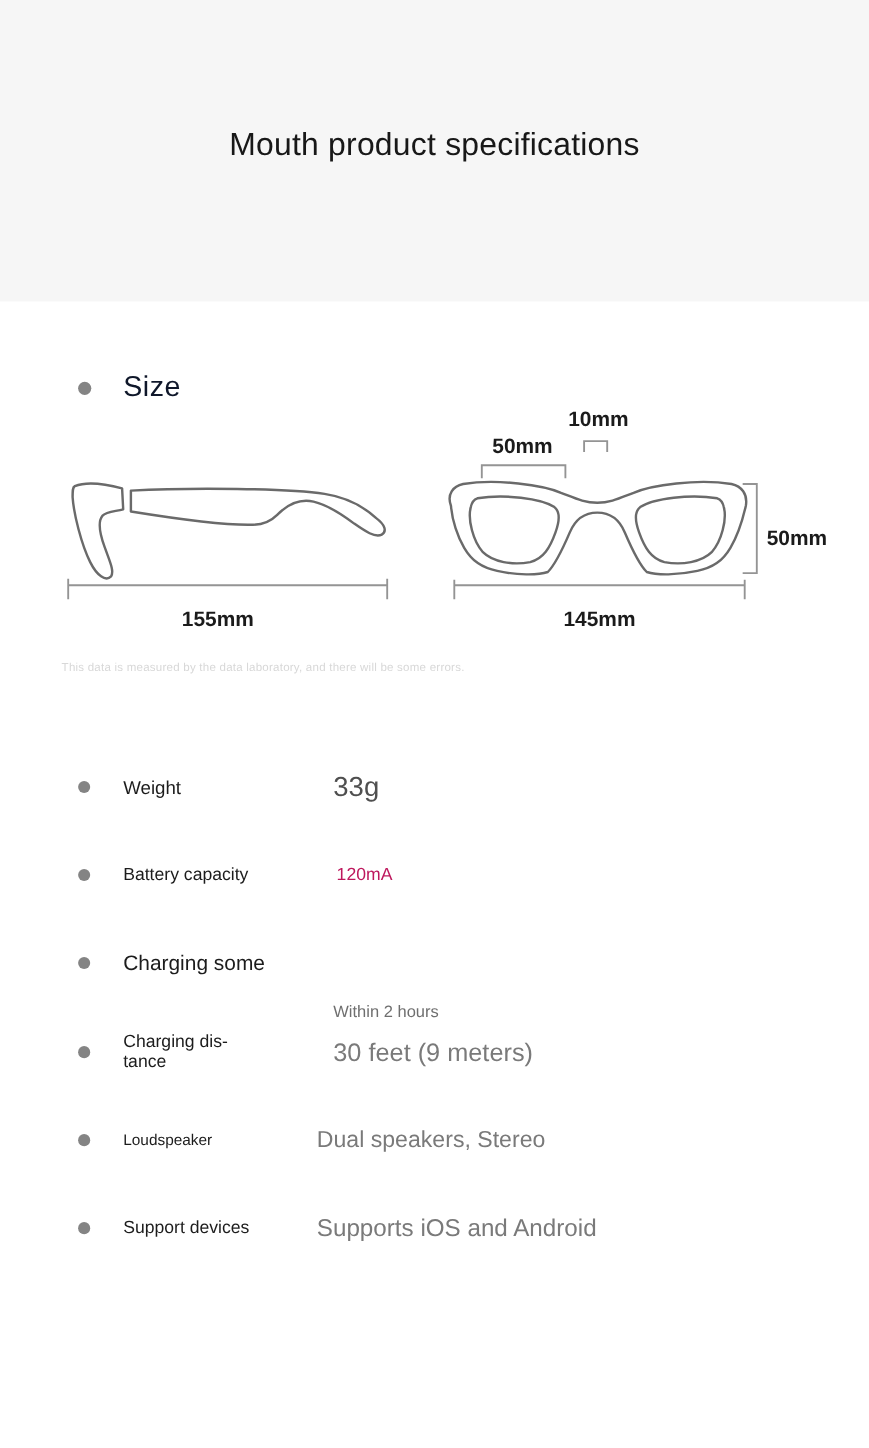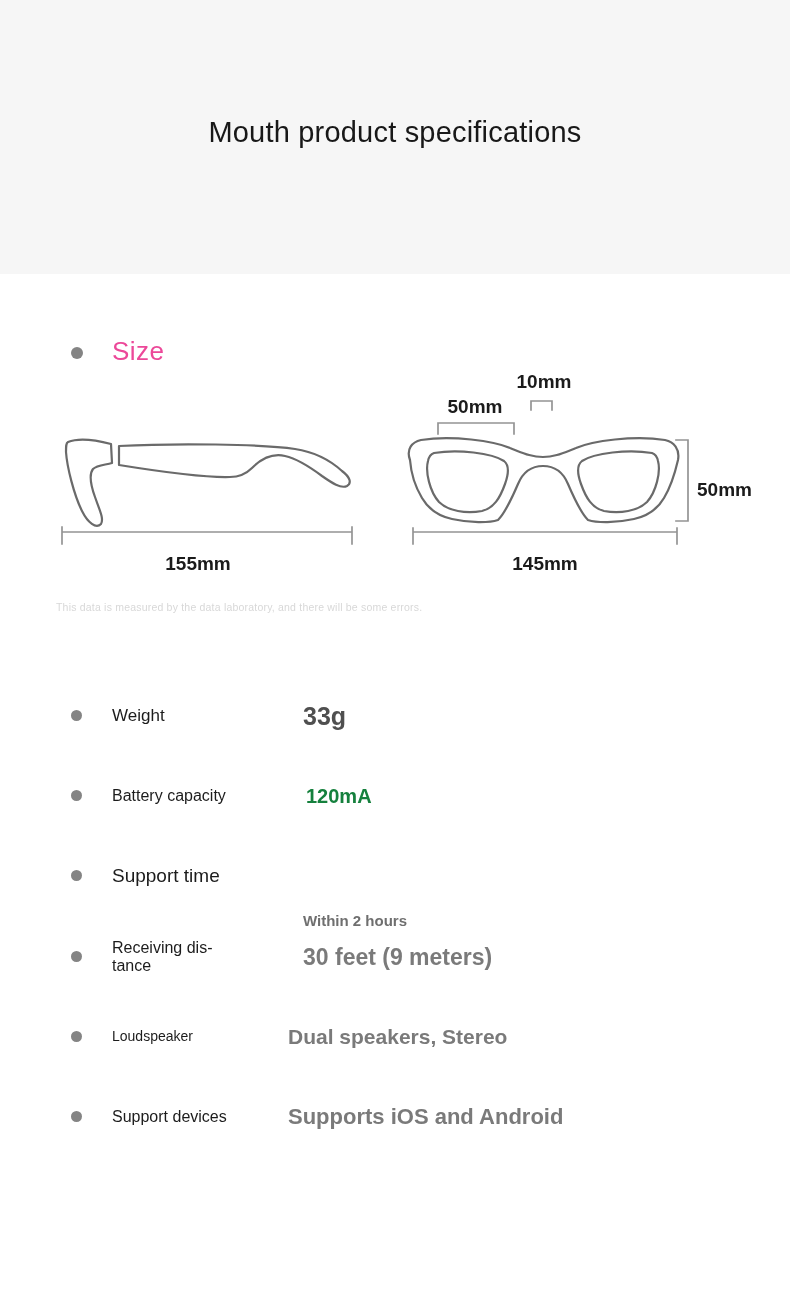--- a/index.html
+++ b/index.html
@@ -19,21 +19,21 @@
     font-size:29px;font-weight:400;color:#181818;letter-spacing:.2px;
     white-space:nowrap;
   }
   
   .bullet{
     position:absolute;width:12px;height:12px;border-radius:50%;
     background:#848484;
   }
   .size-heading{
     position:absolute;left:112px;top:336px;
-    font-size:26px;color:#ec4899;letter-spacing:.5px;
+    font-size:26px;color:#0f172a;letter-spacing:.5px;
   }
   
   .diagram-svg{position:absolute;left:0;top:0;width:790px;height:600px;pointer-events:none;}
   .dim-label{
     position:absolute;font-size:19px;font-weight:700;color:#1b1b1b;
     white-space:nowrap;
   }
   .dim-center{text-align:center;}
   .disclaimer{
     position:absolute;left:56px;top:601px;
@@ -42,26 +42,25 @@
   
   .spec-row{position:absolute;left:0;width:790px;height:60px;}
   .spec-row .bullet{left:71px;top:24px;width:11px;height:11px;}
   .spec-label{
     position:absolute;left:112px;top:50%;transform:translateY(-50%);
     color:#1c1c1c;white-space:pre-line;line-height:1.12;
   }
   .spec-value{
     position:absolute;top:50%;transform:translateY(-50%);
     white-space:nowrap;
-    font-weight:bold;
   }
   .r0 .spec-label{font-size:17px;}
   .r0 .spec-value{left:303px;font-size:25px;color:#4f4f4f;}
   .r1 .spec-label{font-size:16px;}
-  .r1 .spec-value{left:306px;font-size:20px;color:#15803d;}
+  .r1 .spec-value{left:306px;font-size:16px;color:#be185d;}
   .r2 .spec-label{font-size:19px;}
   .r2 .spec-value{left:303px;font-size:15px;color:#6f6f6f;margin-top:44px;}
   .r3 .spec-label{font-size:16px;max-width:120px;}
   .r3 .spec-value{left:303px;font-size:23px;color:#7a7a7a;}
   .r4 .spec-label{font-size:14px;}
   .r4 .spec-value{left:288px;font-size:21px;color:#7a7a7a;}
   .r5 .spec-label{font-size:16px;}
   .r5 .spec-value{left:288px;font-size:22px;color:#7a7a7a;}
 </style>
 </head>
@@ -157,27 +156,27 @@
   </div>
 
   <div class="spec-row r1" style="top:766px;padding-left:44px;">
     <span class="bullet"></span>
     <span class="spec-label">Battery capacity</span>
     <span class="spec-value">120mA</span>
   </div>
 
   <div class="spec-row r2" style="top:846px;">
     <span class="bullet"></span>
-    <span class="spec-label">Support time</span>
+    <span class="spec-label">Charging some</span>
     <span class="spec-value">Within 2 hours</span>
   </div>
 
   <div class="spec-row r3" style="top:927px;">
     <span class="bullet"></span>
-    <span class="spec-label">Receiving dis-
+    <span class="spec-label">Charging dis-
 tance</span>
     <span class="spec-value">30 feet (9 meters)</span>
   </div>
 
   <div class="spec-row r5" style="top:1087px;">
     <span class="bullet"></span>
     <span class="spec-label">Support devices</span>
     <span class="spec-value">Supports iOS and Android</span>
   </div>
 

